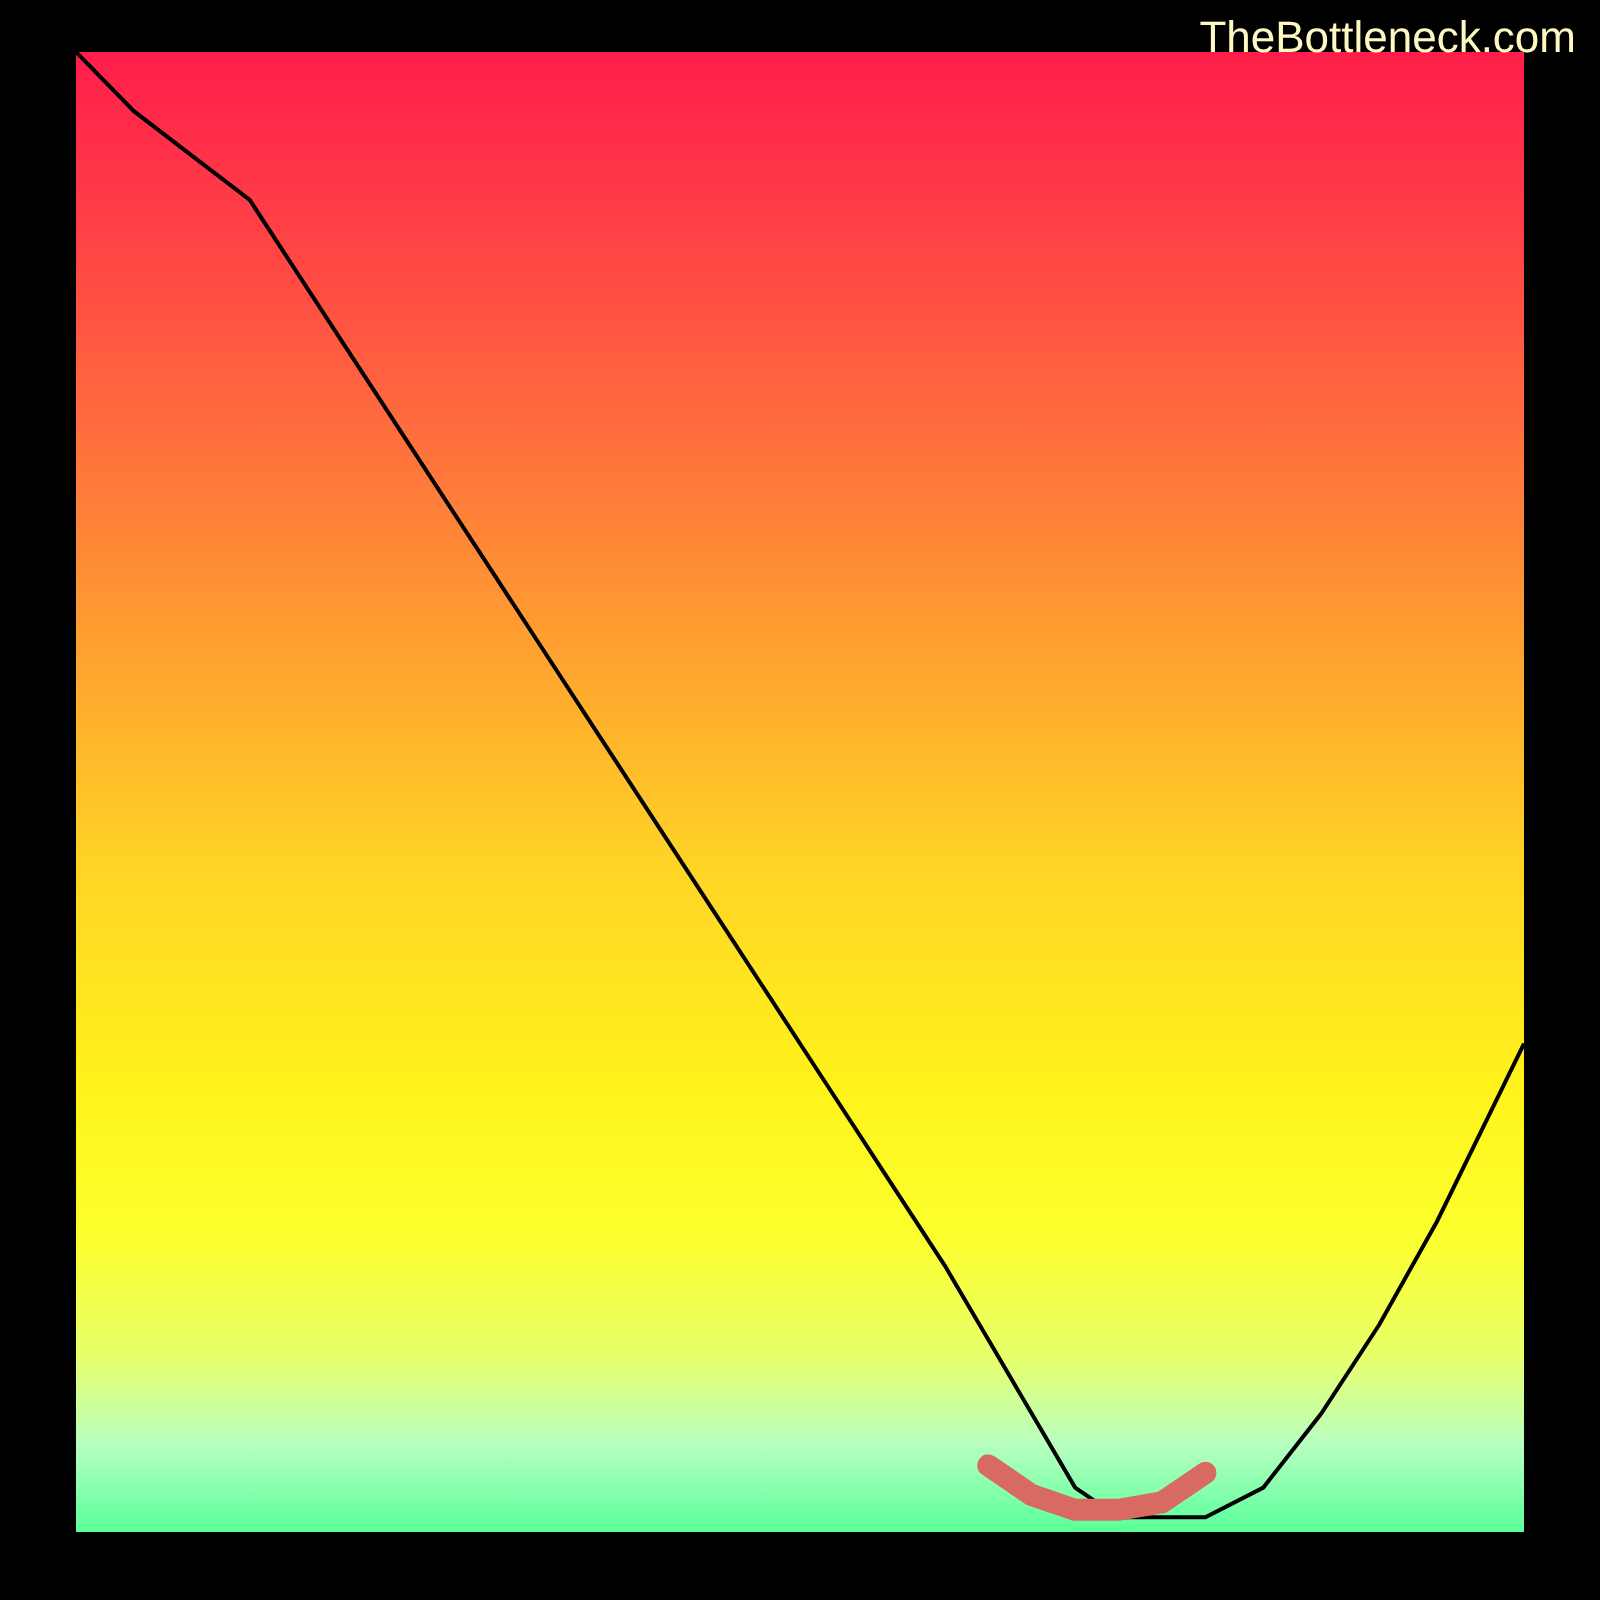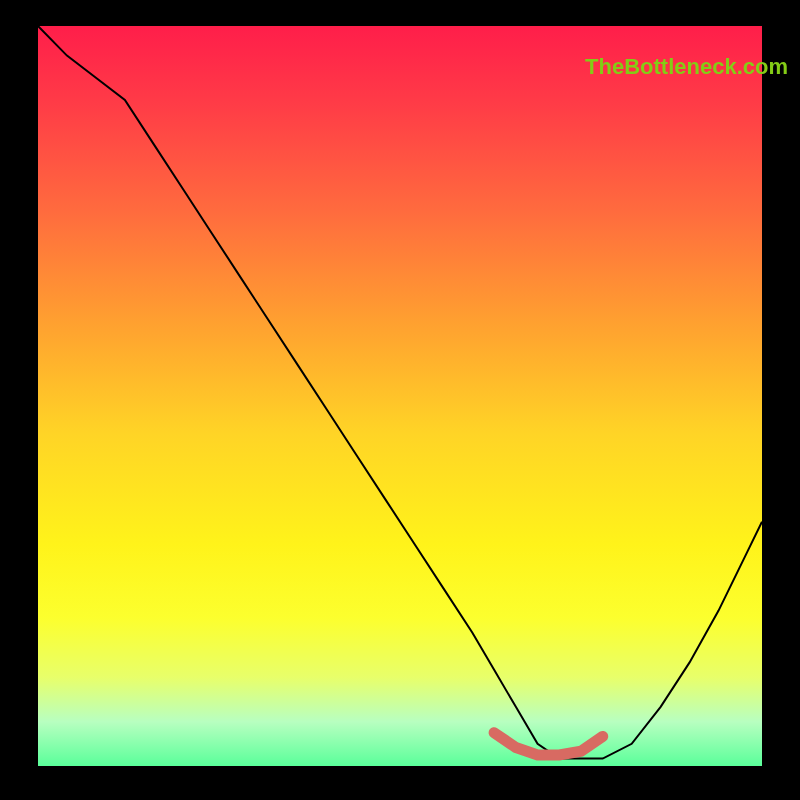--- a/index.html
+++ b/index.html
@@ -7,25 +7,24 @@
     width: 800px;
     height: 800px;
     background: #000;
     position: relative;
     font-family: Arial, sans-serif;
   }
   .watermark {
     position: absolute;
     top: 6px;
     right: 12px;
-    color: #84cc16;
+    color: #fef9c3;
     font-size: 22px;
-    font-weight: 700;
+    font-weight: 400;
     z-index: 10;
-    margin-top: 48px;
   }
   .plot-area {
     position: absolute;
     left: 38px;
     top: 26px;
     width: 724px;
     height: 740px;
     background: linear-gradient(to bottom,
       #ff1e4a 0%,
       #ff3a47 10%,

